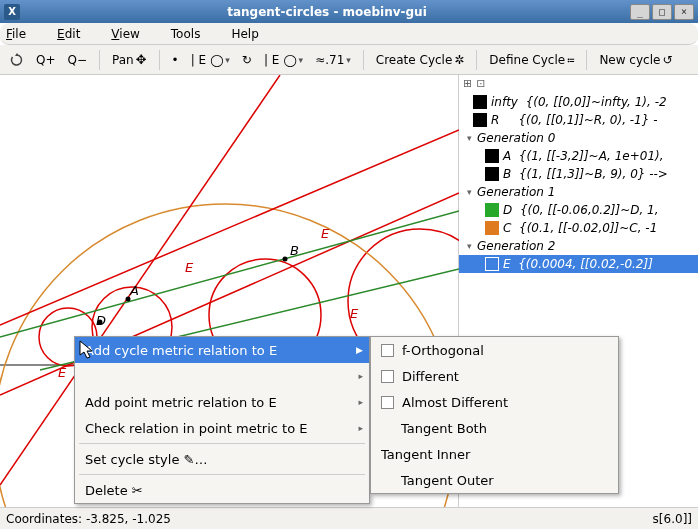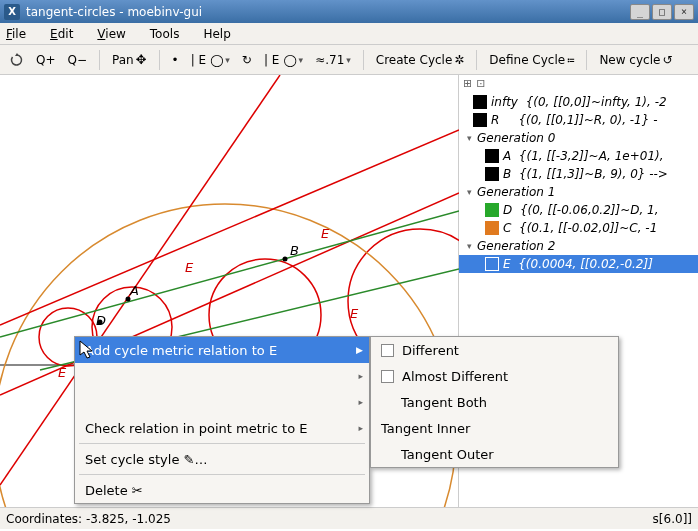--- a/index.html
+++ b/index.html
@@ -1,25 +1,25 @@
 <!DOCTYPE html>
 <html><head>
 <meta charset="utf-8">
 <style>
   * { box-sizing: border-box; margin: 0; padding: 0; font-family: "DejaVu Sans", "Liberation Sans", sans-serif; }
   body { width: 698px; height: 531px; background: #fff; font-size: 12px; color: #000; overflow: hidden; position: relative; }
   
   
   .titlebar { height: 23px; background: linear-gradient(to bottom, #6292c9, #3a6ea5); display: flex; align-items: center; color: #fff; padding: 0 4px; }
   .titlebar .appicon { width: 16px; height: 16px; margin-right: 6px; background: #2a5a8a; border-radius: 2px; display:flex;align-items:center;justify-content:center;font-size:10px;font-weight:bold;}
-  .titlebar .title { flex: 1; font-weight: normal; }
+  .titlebar .title { flex: 1; text-align: center; font-weight: bold; }
   .titlebar .wbtn { width: 20px; height: 16px; margin-left: 2px; background: #d5d5d5; border: 1px solid #888; border-radius: 2px; display:flex;align-items:center;justify-content:center; font-family: monospace; font-size:10px; color:#333;}
   
   
-  .menubar { height: 22px; background: #f3f1ed; display: flex; align-items: center; padding: 0 6px; gap: 24px; border-bottom: 1px solid #ccc; }
+  .menubar { height: 22px; background: #f3f1ed; display: flex; align-items: center; padding: 0 6px; gap: 31px; border-bottom: 1px solid #ccc; border-radius: 9px; }
   .menubar span { cursor: default; }
   .menubar .accel { text-decoration: underline; }
   
   
   .toolbar { height: 30px; background: #f3f1ed; display: flex; align-items: center; padding: 0 6px; gap: 4px; border-bottom: 1px solid #ccc; font-size: 12px; }
   .toolbar .tb { padding: 2px 4px; display:flex; align-items:center; gap:2px; }
   .toolbar .sep { width: 1px; height: 20px; background: #ccc; margin: 0 4px; }
   .toolbar .chev { font-size: 9px; color: #555; }
   .toolbar svg { display:block; }
   
@@ -198,37 +198,42 @@
 
 <div class="ctxmenu" style="left:74px; top:336px; width:296px;">
   <div class="row hl">
     <span>Add cycle metric relation to E</span>
       <span class="sub">▶</span>
   </div>
   <div class="row">
       <span class="sub" style="color:#666">▸</span>
   </div>
   <div class="row">
+    <span>Add point metric relation to E</span>
       <span class="sub" style="color:#666">▸</span>
   </div>
   <div class="row">
     <span>Check relation in point metric to E</span>
       <span class="sub" style="color:#666">▸</span>
   </div>
   <div class="msep"></div>
   <div class="row">
     <span>Set cycle style</span>&nbsp;<span>✎…</span>
   </div>
   <div class="msep"></div>
   <div class="row">
     <span>Delete</span>&nbsp;<span>✂</span>
   </div>
 </div>
 
 <div class="ctxmenu" style="left:370px; top:336px; width:249px;">
+  <div class="row">
+      <span class="cb"></span>
+      <span>f-Orthogonal</span>
+    </div>
   <div class="row">
       <span class="cb"></span>
       <span>Different</span>
     </div>
   <div class="row">
       <span class="cb"></span>
       <span>Almost Different</span>
     </div>
   <div class="row" style="padding-left:30px;">
       <span>Tangent Both</span>

